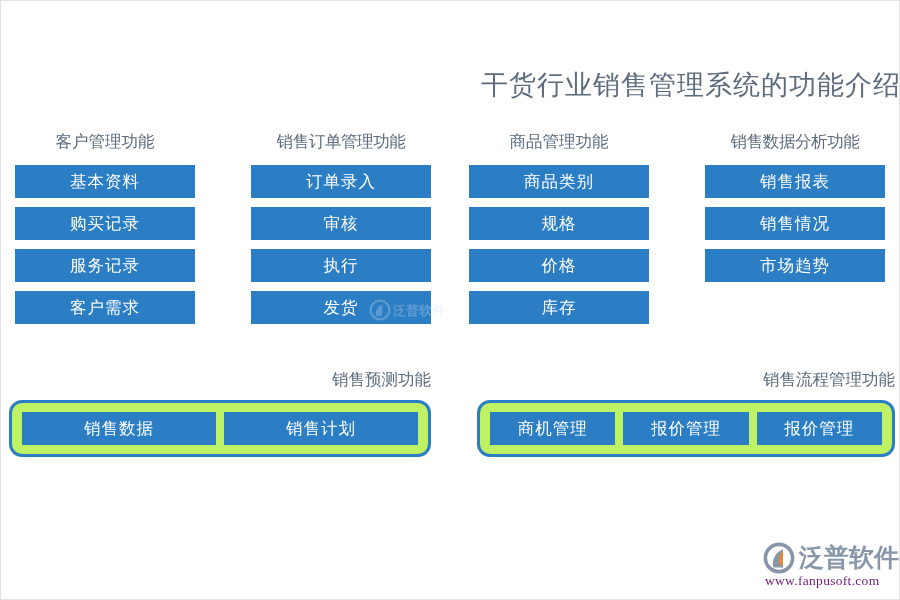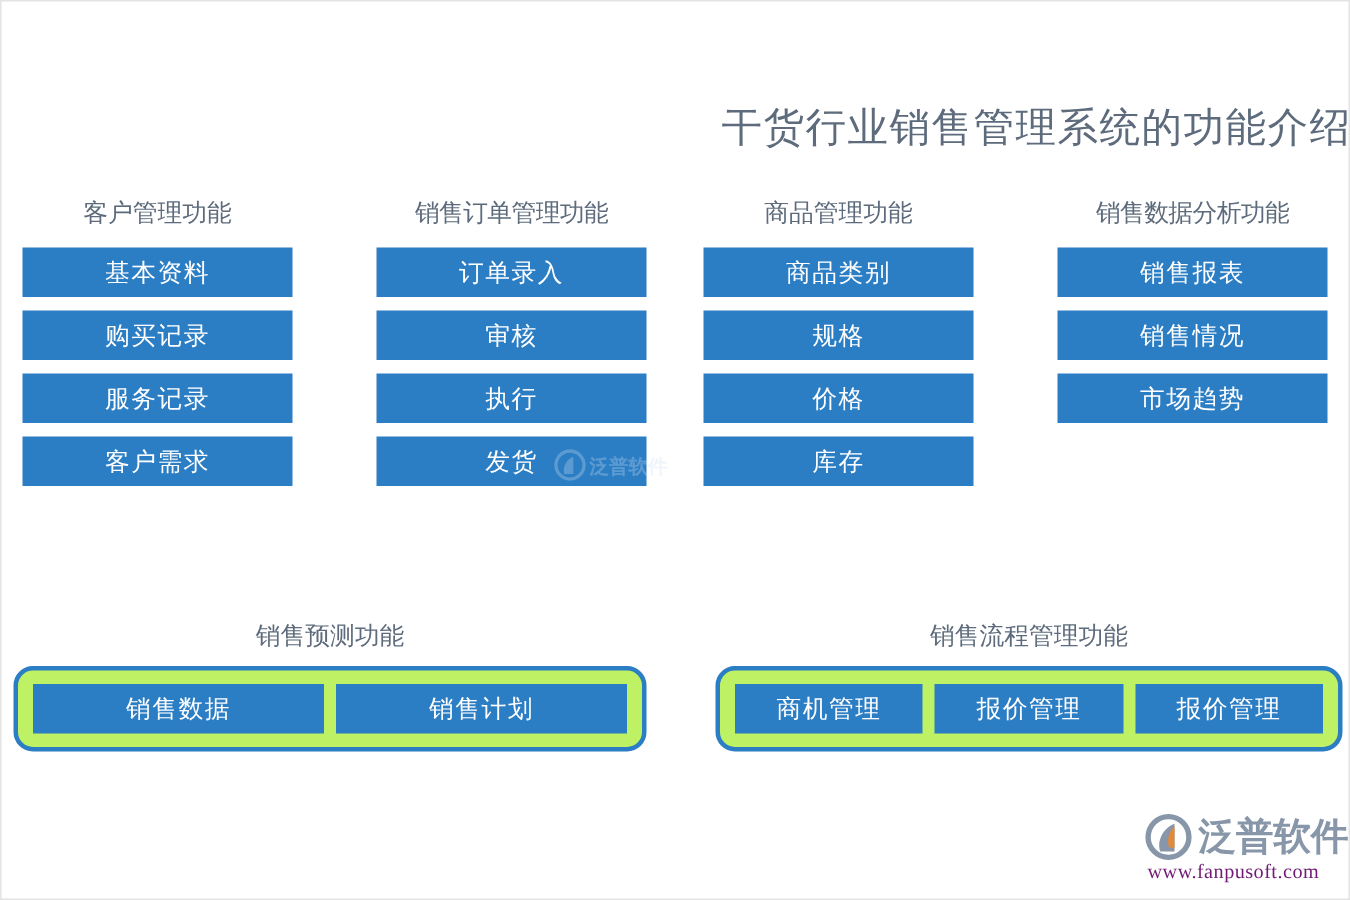--- a/index.html
+++ b/index.html
@@ -93,29 +93,28 @@
     width: 900px;
   }
   .panel {
     position: absolute;
     top: 0;
   }
   .panel-0 { left: 8px;   width: 422px; }
   .panel-1 { left: 476px; width: 418px; }
 
   .panel-header {
-    text-align: center;
+    text-align: right;
     font-size: 16.5px;
     color: #5d6b7c;
     font-family: "Liberation Serif", "DejaVu Serif", serif;
     line-height: 22px;
     height: 22px;
     white-space: nowrap;
     margin-bottom: 9px;
-    margin-top: 44px;
   }
 
   .panel-box {
     border: 3px solid #2b7dc4;
     border-radius: 13px;
     background: #bef264;
     padding: 9px 10px;
     display: flex;
     gap: 8px;
     justify-content: space-between;

